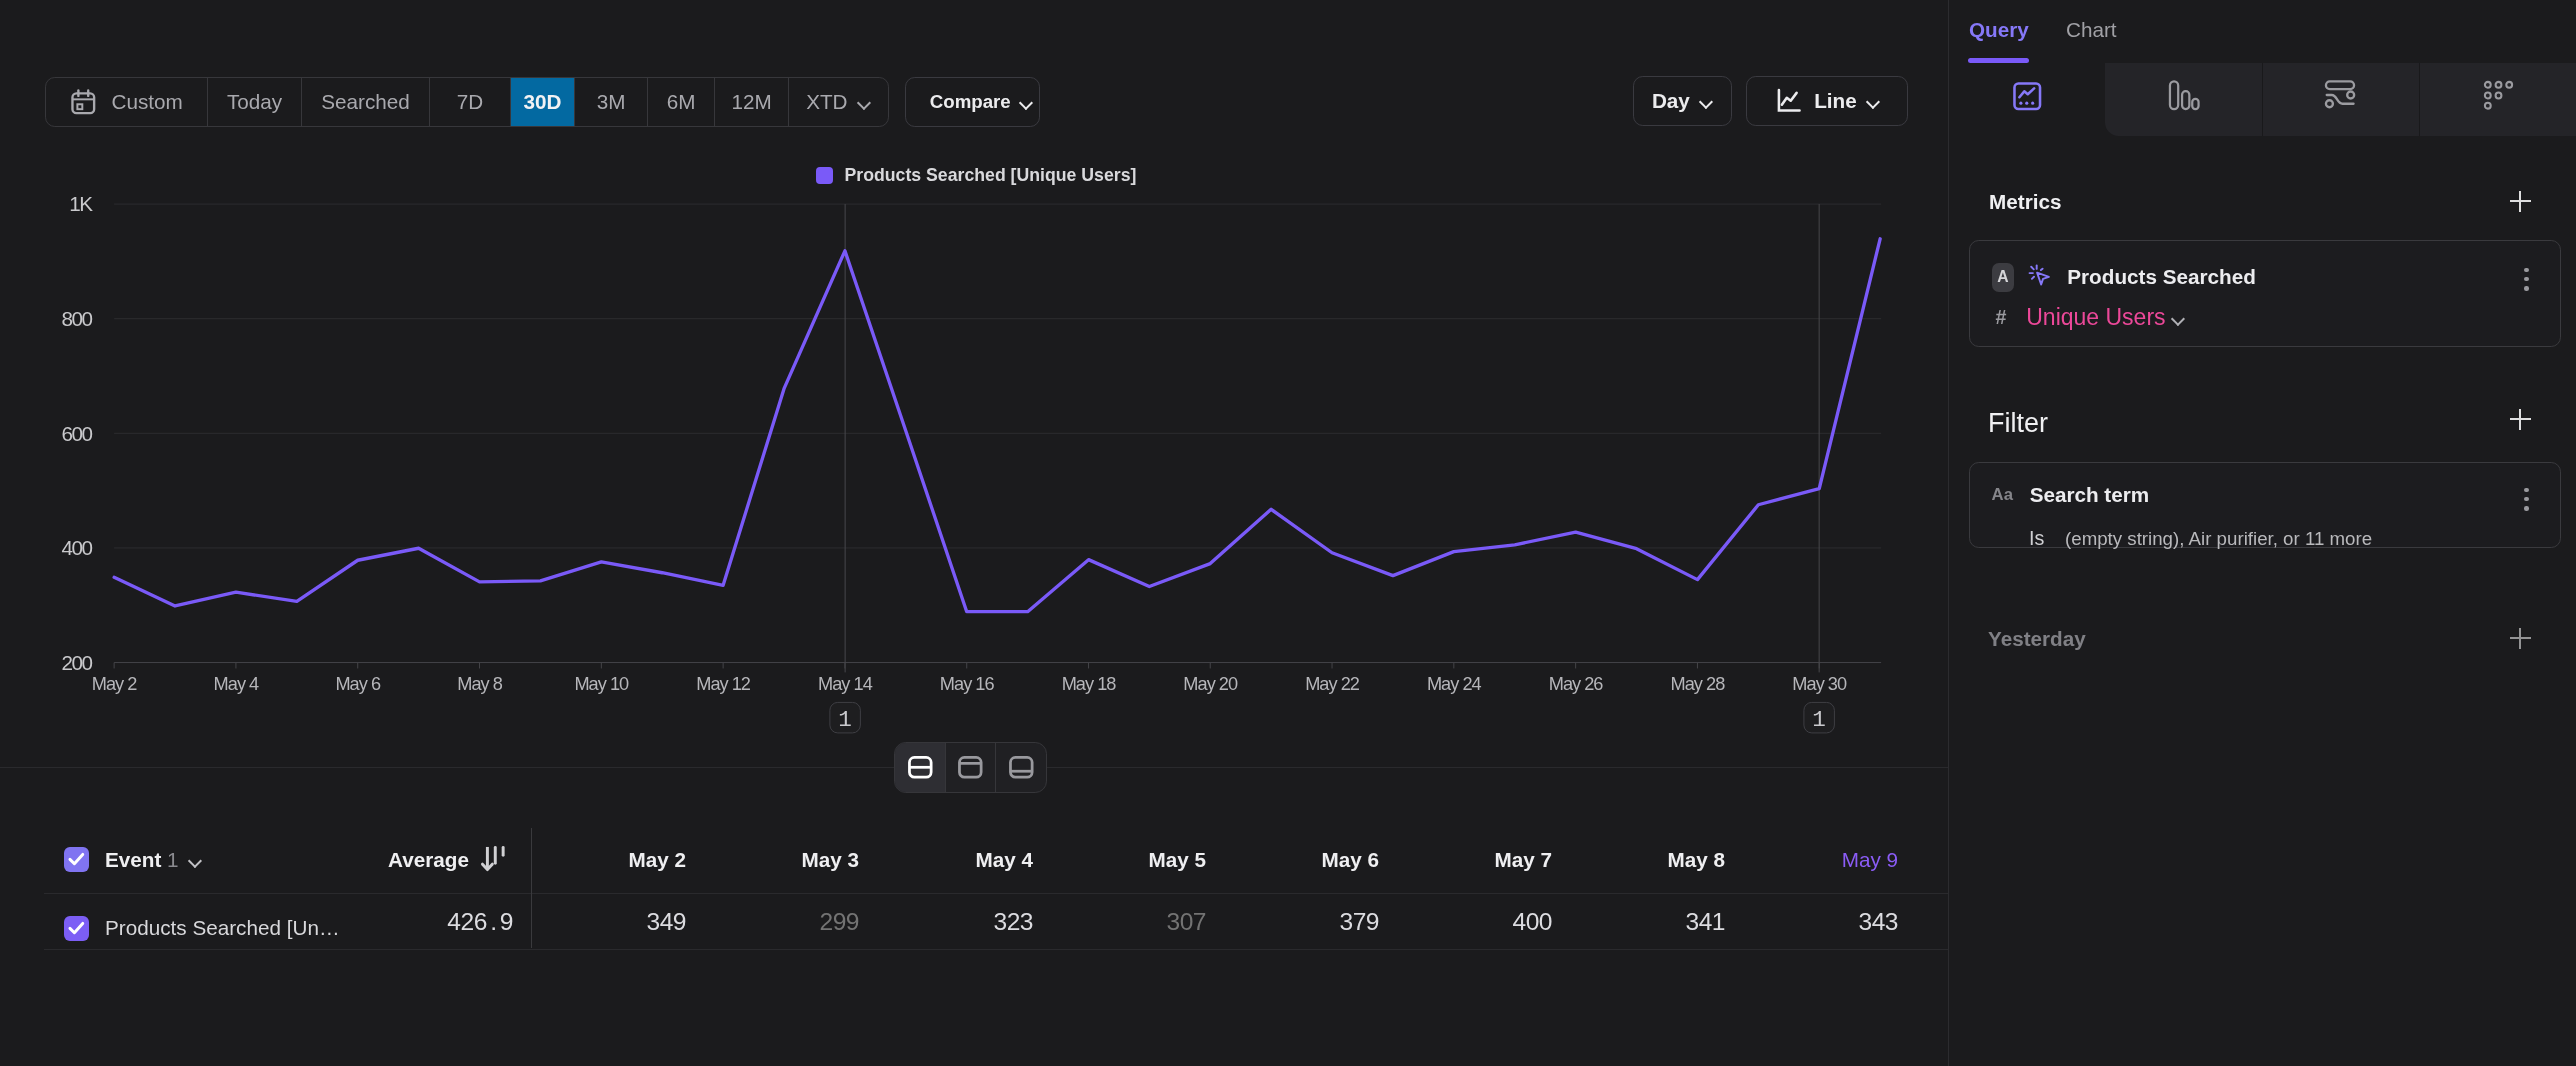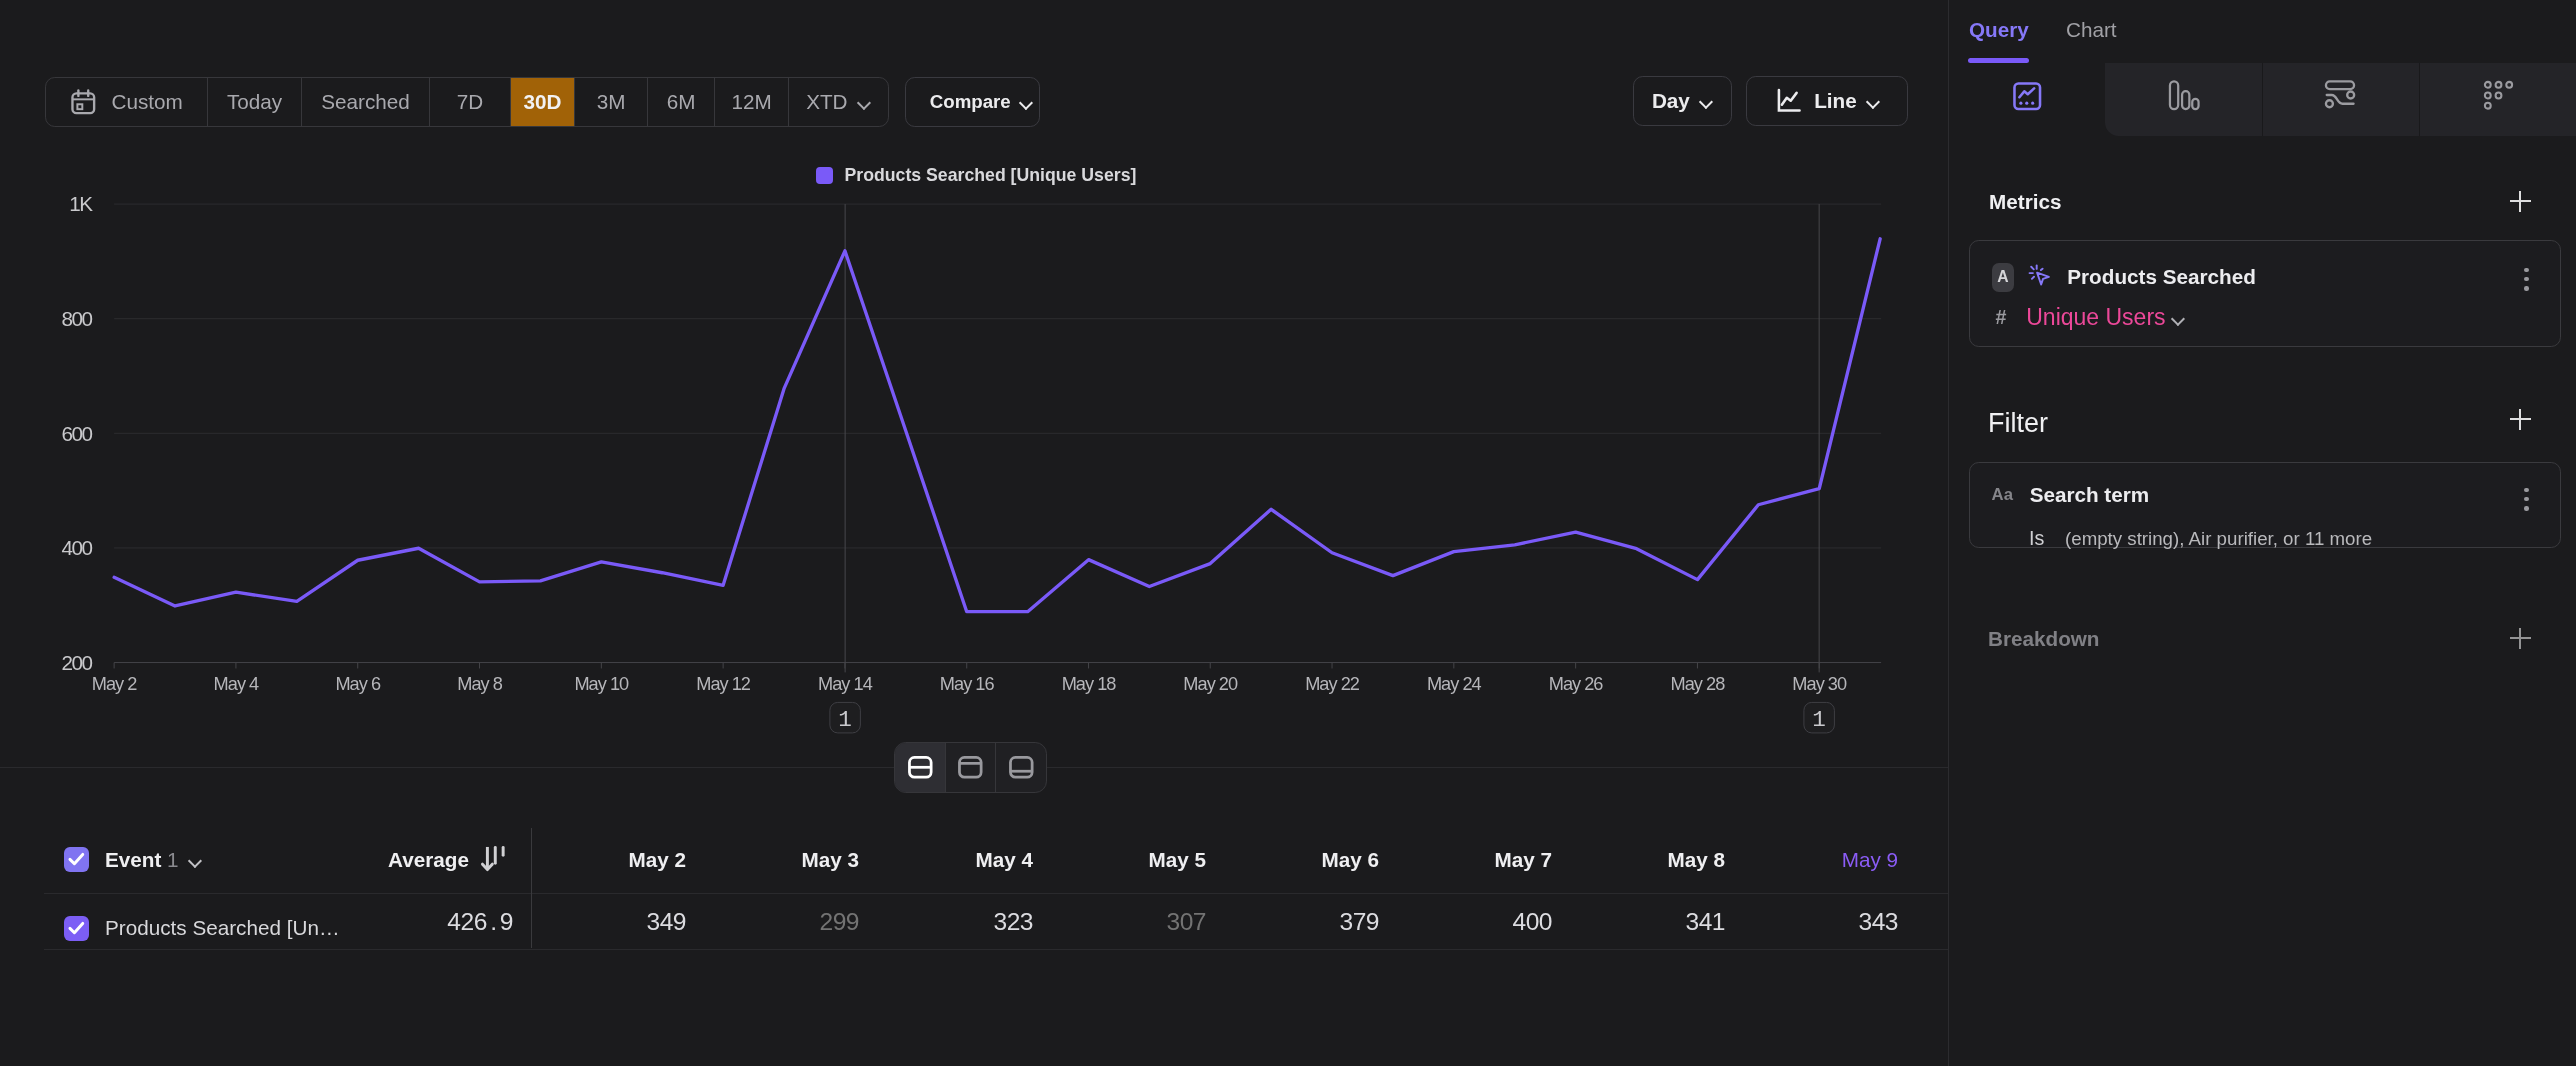--- a/index.html
+++ b/index.html
@@ -8,21 +8,21 @@
   .abs { position:absolute; }
   .row { display:flex; align-items:center; }
 
   
   .seg { position:absolute; left:45px; top:77px; height:50px; width:844px;
     border:1px solid #37373b; border-radius:9.8px; display:flex; color:#a9a9ae;
     font-size:20.7px; }
   .seg > div { display:flex; align-items:center; justify-content:center;
     border-left:1px solid #37373b; }
   .seg > div:first-child { border-left:none; }
-  .seg .sel { background:#a16207; color:#f2f2f4; font-weight:bold; }
+  .seg .sel { background:#0369a1; color:#f2f2f4; font-weight:bold; }
   .btn { position:absolute; height:50px; border:1px solid #3a3a40; border-radius:9.8px;
     display:flex; align-items:center; justify-content:center; color:#ececee;
     font-size:20.7px; font-weight:bold; }
   .chev { display:inline-block; width:11.8px; height:11.8px; position:relative; }
   .chev:before { content:""; position:absolute; left:0; top:2px; width:7.9px; height:7.9px;
     border-right:2px solid currentColor; border-bottom:2px solid currentColor;
     transform:rotate(45deg); }
 
   
   .legend { position:absolute; left:816px; top:165px; display:flex; align-items:center; }
@@ -300,15 +300,15 @@
       <i></i>
       <i></i>
       <i></i>
     </div>
   <div class="row" style="position:absolute; left:59px; top:65px; height:21.6px;">
     <span style="color:#d0d0d3; font-size:19.7px;">Is</span>
     <span style="margin-left:20.7px; font-size:18.7px; color:#b9b9bc;">(empty string), Air purifier, or 11 more</span>
   </div>
 </div>
 
-<div class="abs" style="left:1988px; top:627px; font-size:20.7px; font-weight:bold; color:#808085;">Breakdown</div>
+<div class="abs" style="left:1988px; top:627px; font-size:20.7px; font-weight:bold; color:#808085;">Yesterday</div>
 <div class="plus" style="left:2510px; top:628px; opacity:0.62;"></div>
 
 
 </body></html>

